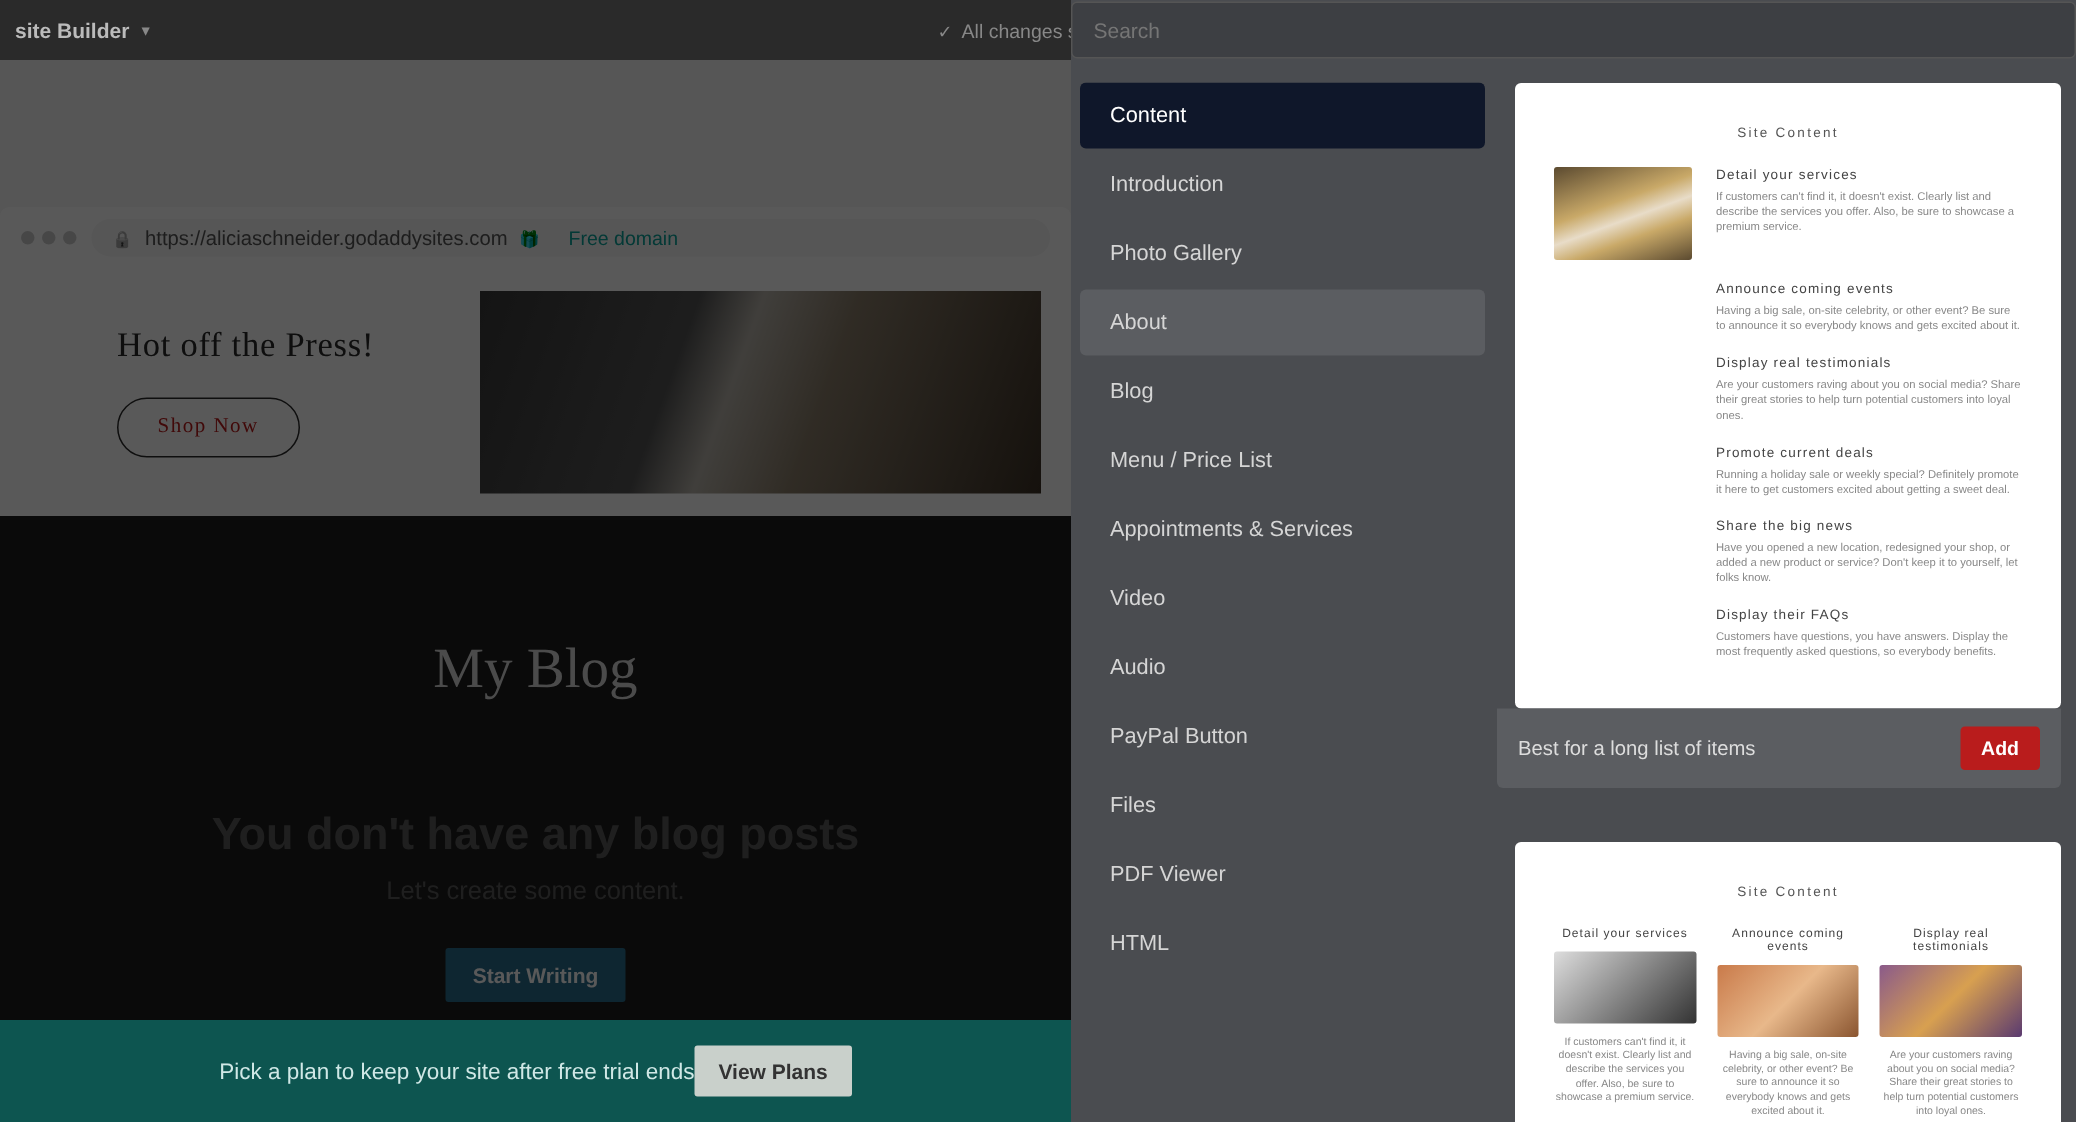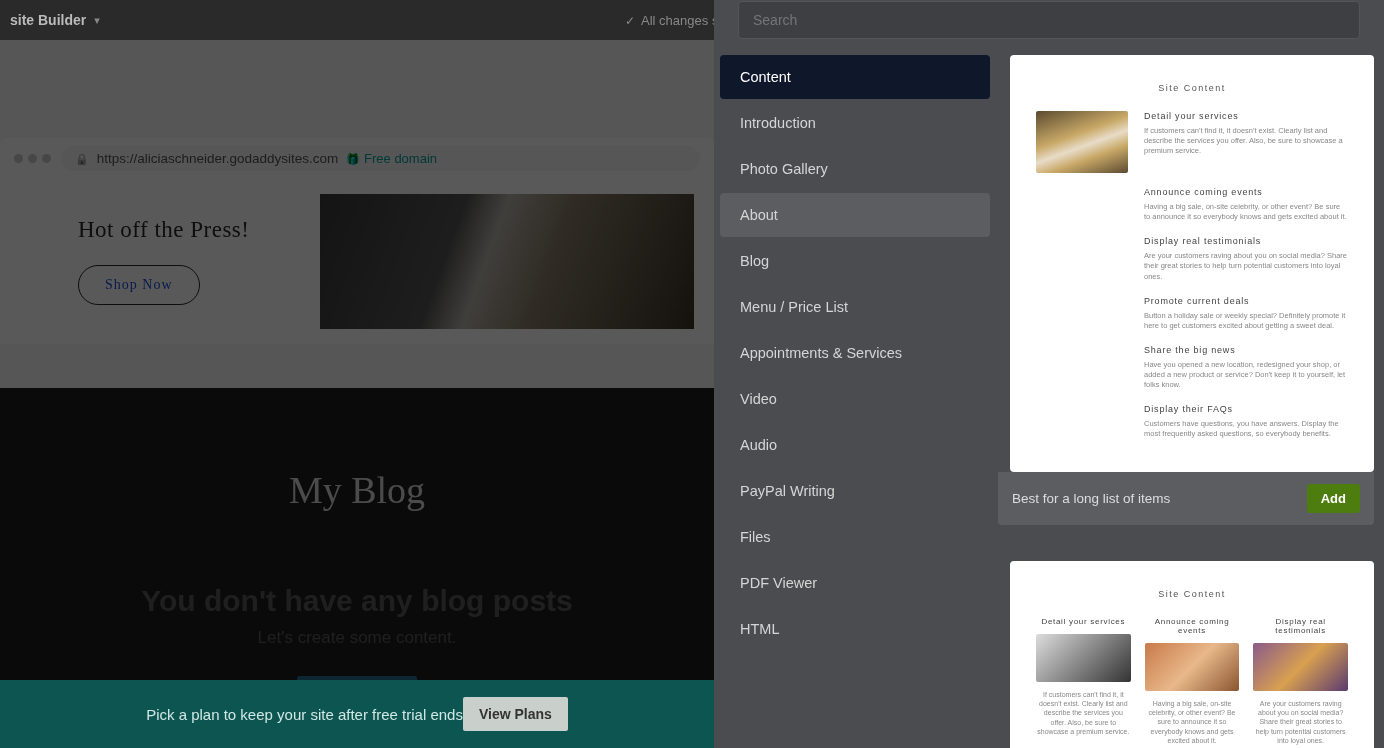--- a/index.html
+++ b/index.html
@@ -77,21 +77,21 @@
     gap: 8px;
     font-size: 13.5px;
     color: #555;
   }
   .lock-icon::before { content: "🔒"; font-size: 11px; filter: grayscale(1); }
   .free-domain {
     color: #09a39a;
     font-size: 13px;
     display: flex;
     align-items: center;
-    gap: 4px;
+    gap: 19px;
   }
   .gift-icon::before { content: "🎁"; font-size: 11px; filter: hue-rotate(140deg); }
 
   
   .hero {
     position: absolute;
     top: 138px; left: 0; right: 0;
     height: 166px;
     background: #fff;
     display: flex;
@@ -104,21 +104,21 @@
   .hero-title {
     font-family: Georgia, 'Times New Roman', serif;
     font-size: 23px;
     color: #2a2a2a;
     letter-spacing: 0.5px;
     margin-bottom: 22px;
   }
   .shop-now-btn {
     border: 1.5px solid #2a2a2a;
     background: transparent;
-    color: #1d4ed8;
+    color: #b91c1c;
     font-family: Georgia, serif;
     font-size: 14px;
     padding: 11px 26px;
     border-radius: 22px;
     letter-spacing: 1px;
   }
   .hero-img {
     flex: 1;
     height: 135px;
     margin-right: 20px;
@@ -128,21 +128,20 @@
     justify-content: center;
   }
 
   
   .blog-section {
     position: absolute;
     top: 304px; left: 0; right: 0; bottom: 0;
     background: #1e1e1e;
     text-align: center;
     padding-top: 80px;
-    margin-top: 44px;
   }
   .blog-heading {
     font-family: Georgia, 'Times New Roman', serif;
     font-size: 38px;
     color: #d8d8d8;
     font-weight: normal;
   }
   .no-posts {
     margin-top: 72px;
     font-size: 30px;
@@ -194,21 +193,21 @@
   .right-panel {
     position: absolute;
     top: 0; right: 0; bottom: 0;
     width: 670px;
     background: #4a4c50;
     z-index: 10;
     display: flex;
     flex-direction: column;
   }
   .search-wrap {
-    padding: 0 24px;
+    padding: 0 0;
     height: 40px;
     display: flex;
     align-items: center;
   }
   .search-input {
     flex: 1;
     height: 38px;
     background: #3d3f43;
     border: 1px solid #555;
     border-radius: 4px;
@@ -314,21 +313,21 @@
     background: #5b5d61;
     display: flex;
     align-items: center;
     justify-content: space-between;
     padding: 12px 14px;
     border-radius: 0 0 4px 4px;
     margin-bottom: 36px;
   }
   .pf-label { font-size: 13.5px; color: #ddd; }
   .add-btn {
-    background: #4d7c0f;
+    background: #b91c1c;
     color: #fff;
     border: none;
     font-size: 13px;
     font-weight: 600;
     padding: 7px 14px;
     border-radius: 3px;
   }
 
   
   .pc-cols {
@@ -427,21 +426,21 @@
     <div class="categories" id="categories">
         <div class="cat-item active-primary">Content</div>
         <div class="cat-item">Introduction</div>
         <div class="cat-item">Photo Gallery</div>
         <div class="cat-item active-secondary">About</div>
         <div class="cat-item">Blog</div>
         <div class="cat-item">Menu / Price List</div>
         <div class="cat-item">Appointments &amp; Services</div>
         <div class="cat-item">Video</div>
         <div class="cat-item">Audio</div>
-        <div class="cat-item">PayPal Writing</div>
+        <div class="cat-item">PayPal Button</div>
         <div class="cat-item">Files</div>
         <div class="cat-item">PDF Viewer</div>
         <div class="cat-item">HTML</div>
       </div>
 
     <div class="previews">
 
       <div class="preview-card">
         <div class="pc-title">Site Content</div>
 
@@ -456,21 +455,21 @@
         <div class="pc-item-noimg pc-indent">
           <h4>Announce coming events</h4>
           <p>Having a big sale, on-site celebrity, or other event? Be sure to announce it so everybody knows and gets excited about it.</p>
         </div>
         <div class="pc-item-noimg pc-indent">
           <h4>Display real testimonials</h4>
           <p>Are your customers raving about you on social media? Share their great stories to help turn potential customers into loyal ones.</p>
         </div>
         <div class="pc-item-noimg pc-indent">
           <h4>Promote current deals</h4>
-          <p>Button a holiday sale or weekly special? Definitely promote it here to get customers excited about getting a sweet deal.</p>
+          <p>Running a holiday sale or weekly special? Definitely promote it here to get customers excited about getting a sweet deal.</p>
         </div>
         <div class="pc-item-noimg pc-indent">
           <h4>Share the big news</h4>
           <p>Have you opened a new location, redesigned your shop, or added a new product or service? Don't keep it to yourself, let folks know.</p>
         </div>
         <div class="pc-item-noimg pc-indent">
           <h4>Display their FAQs</h4>
           <p>Customers have questions, you have answers. Display the most frequently asked questions, so everybody benefits.</p>
         </div>
       </div>

